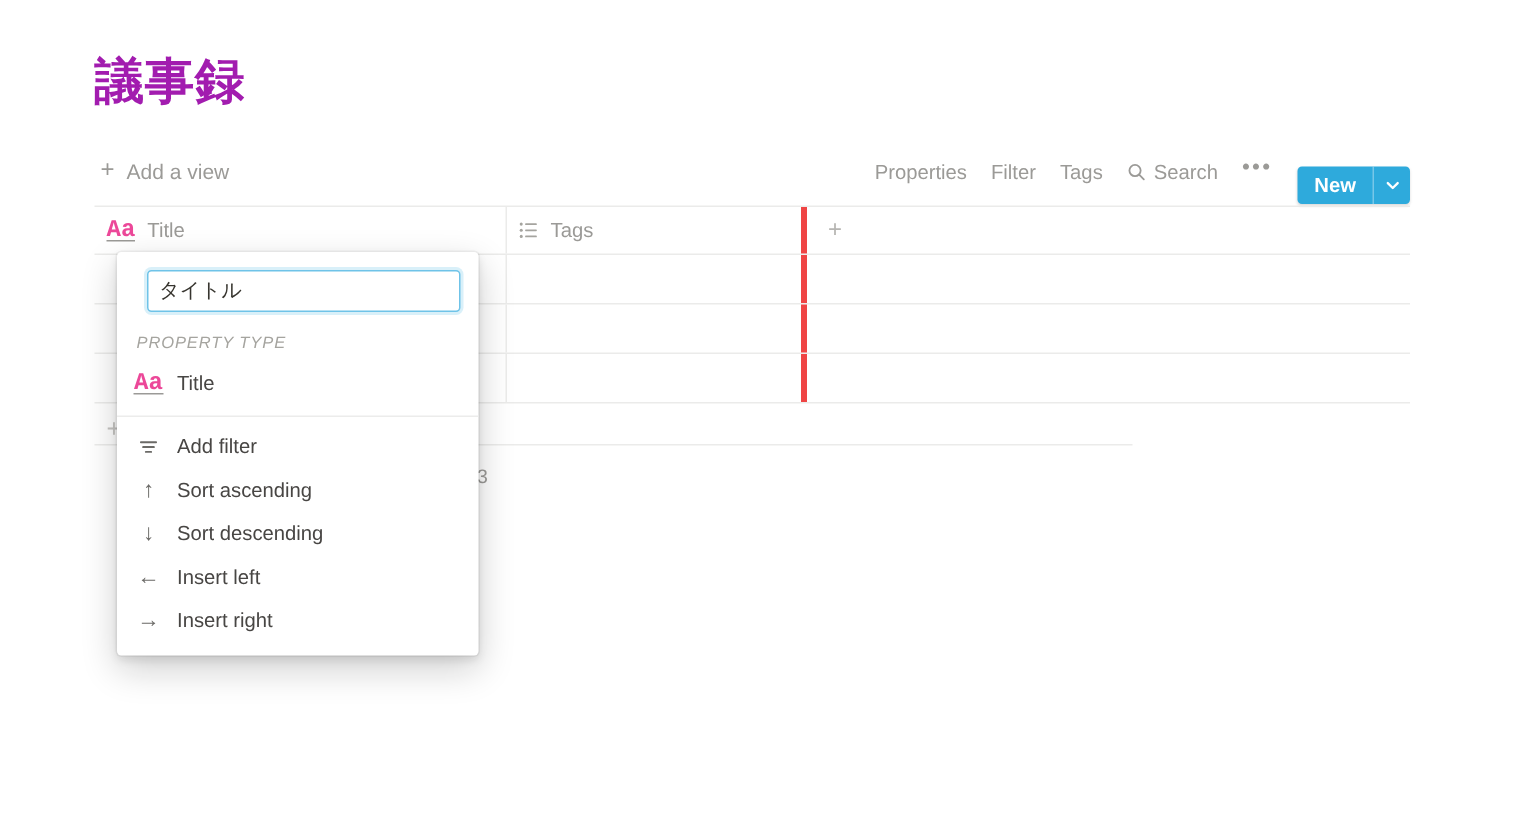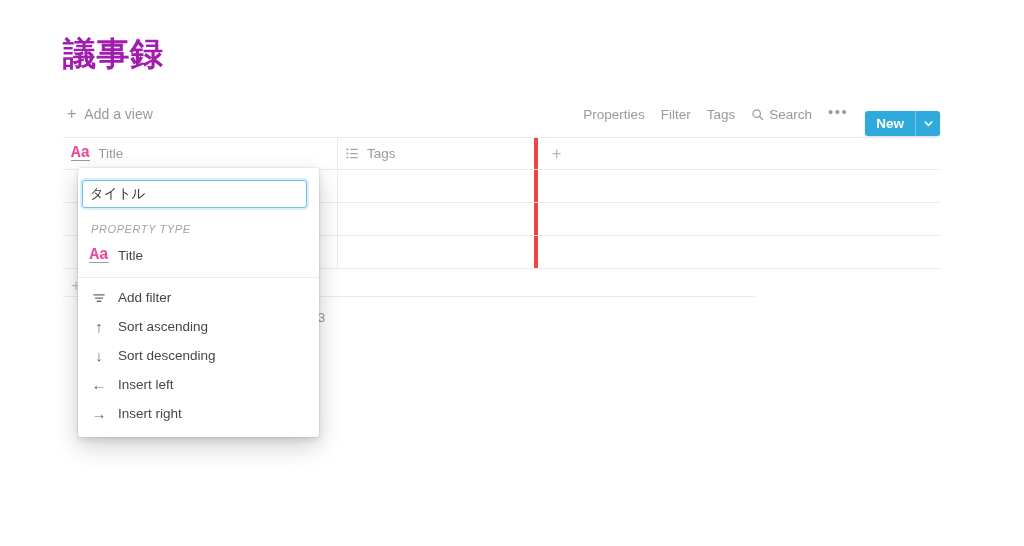--- a/index.html
+++ b/index.html
@@ -213,21 +213,21 @@
     width: 241px;
     background: #ffffff;
     border-radius: 3px;
     box-shadow: 0 0 0 1px rgba(15,15,15,0.05),
                 0 3px 6px rgba(15,15,15,0.10),
                 0 9px 24px rgba(15,15,15,0.20);
     padding: 0;
     overflow: hidden;
   }
   .popup-input-wrap {
-    padding: 12px 12px 8px 4px;
+    padding: 12px 12px 8px 20px;
   }
   .popup-input {
     width: 100%;
     box-sizing: border-box;
     height: 28px;
     border: 1px solid #6fc3e8;
     border-radius: 3px;
     background: #ffffff;
     font-family: "Liberation Sans", "DejaVu Sans", sans-serif;
     font-size: 13.5px;

